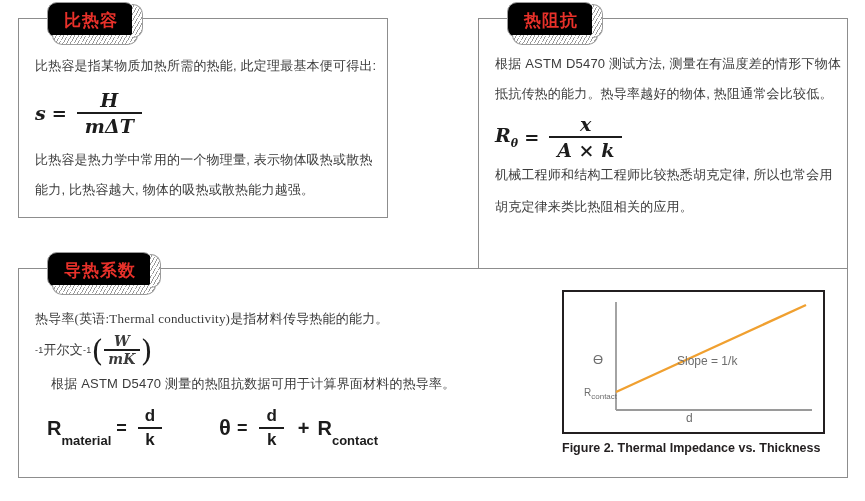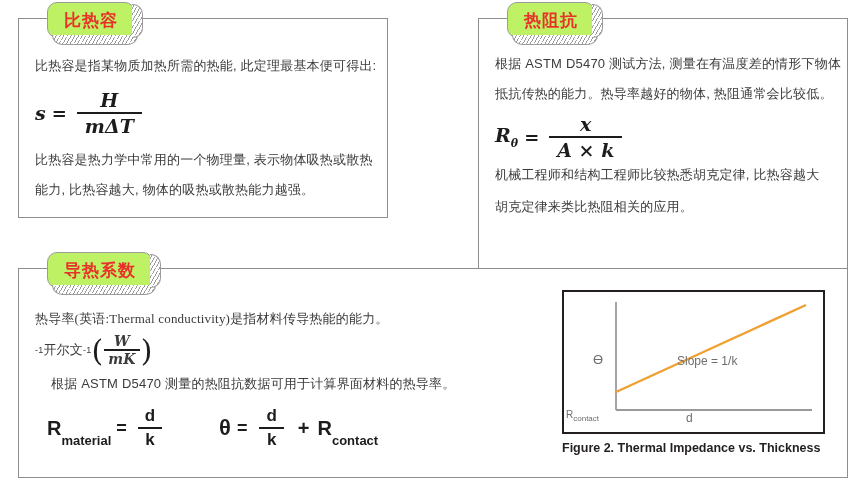--- a/index.html
+++ b/index.html
@@ -43,21 +43,21 @@
   
   .tab {
     position: absolute;
     top: -17px;
     left: 28px;
     height: 34px;
     padding: 0 16px;
     display: flex;
     align-items: center;
     justify-content: center;
-    background: #bef264;
+    background: #000000;
     border: 1.6px solid #9b9b9b;
     border-radius: 10px;
     z-index: 3;
     white-space: nowrap;
   }
   .tab-text {
     color: #e8312a;
     font-weight: bold;
     font-size: 17px;
     letter-spacing: 1px;
@@ -259,21 +259,21 @@
   <div class="math" style="left:16px; top:94px;">
     <span class="lhs"><span>R</span><span class="sub">θ</span></span>
     <span class="eq">=</span>
     <span class="frac">
       <span class="num">x</span>
       <span class="bar"></span>
       <span class="den">A × k</span>
     </span>
   </div>
 
-  <div class="ptext" style="left:16px; top:141px;">机械工程师和结构工程师比较热悉胡克定律, 比热容越大</div>
+  <div class="ptext" style="left:16px; top:141px;">机械工程师和结构工程师比较热悉胡克定律, 所以也常会用</div>
   <div class="ptext" style="left:16px; top:173px;">胡克定律来类比热阻相关的应用。</div>
 </div>
 
 <div class="panel" style="left:18px; top:268px; width:830px; height:210px;padding-left:20px;">
   <div class="panel-inner"></div>
 
   <div class="tab">
     <div class="tab-hatch-b"></div>
     <div class="tab-hatch-r"></div>
     <span class="tab-text">导热系数</span>
@@ -325,21 +325,21 @@
 
       <line x1="52" y1="10" x2="52" y2="118" stroke="#9a9a9a" stroke-width="1.8"></line>
 
       <line x1="52" y1="118" x2="248" y2="118" stroke="#9a9a9a" stroke-width="1.8"></line>
 
       <line x1="52" y1="100" x2="242" y2="13" stroke="#f0a030" stroke-width="2.4"></line>
     </svg>
 
     <div class="axis-label" style="left:29px; top:60px; font-size:13px;">Ɵ</div>
 
-    <div class="axis-label small" style="left:2px; top:95px;margin-top:22px;">
+    <div class="axis-label small" style="left:20px; top:95px;">
       <span>R</span><span style="font-size:8px; vertical-align:sub;">contact</span>
     </div>
 
     <div class="axis-label" style="left:122px; top:119px; font-size:12px;">d</div>
 
     <div class="slope-label" style="left:113px; top:62px;">Slope = 1/k</div>
   </div>
 
   <div class="chart-caption" style="left:543px; top:172px;">Figure 2. Thermal Impedance vs. Thickness</div>
 </div>

